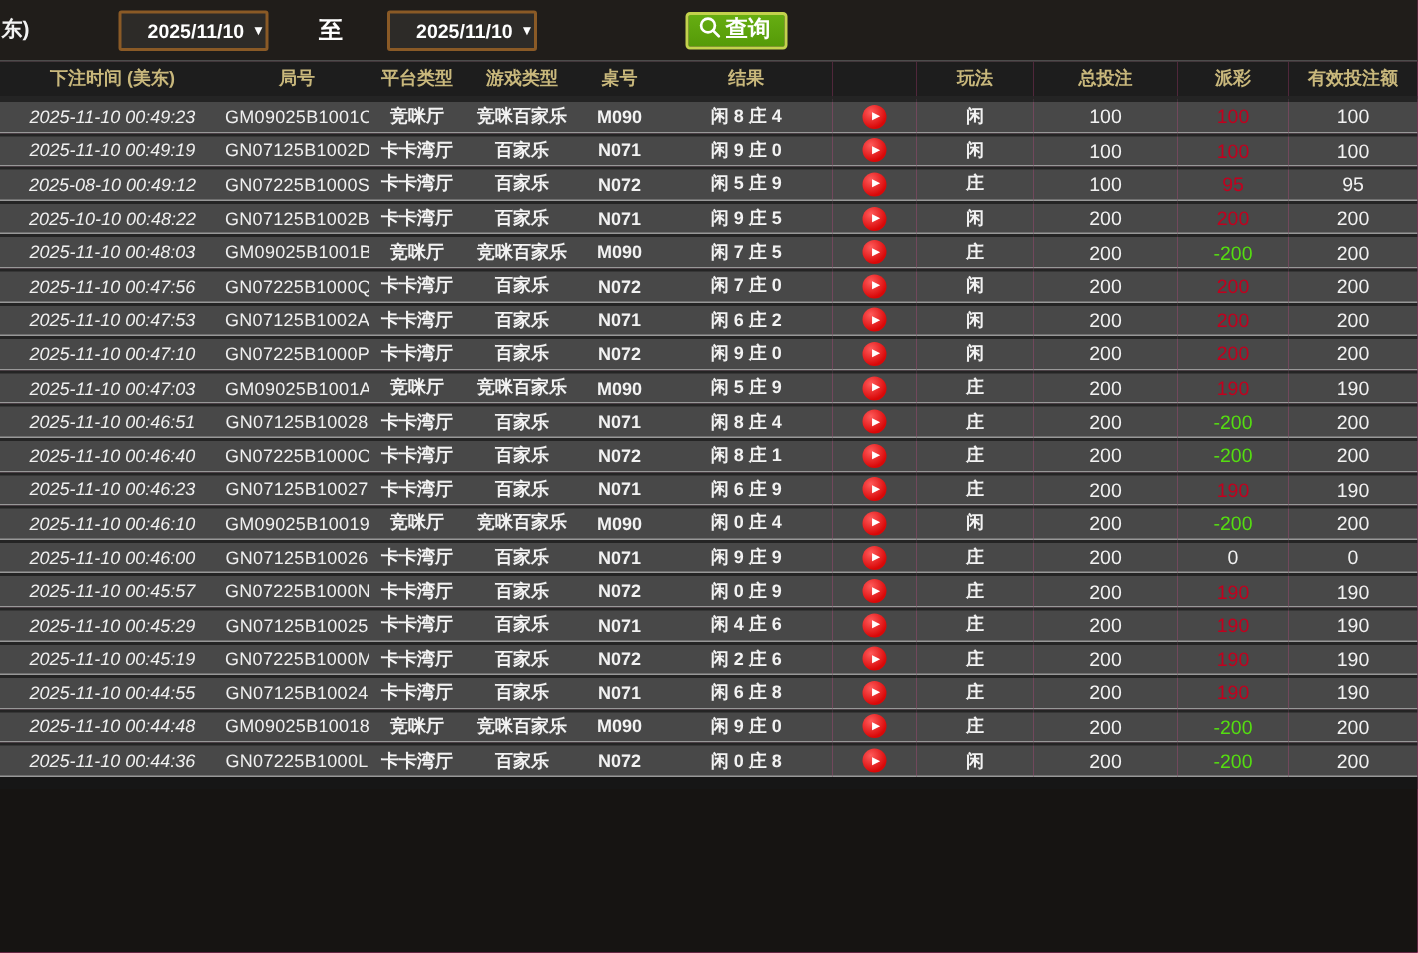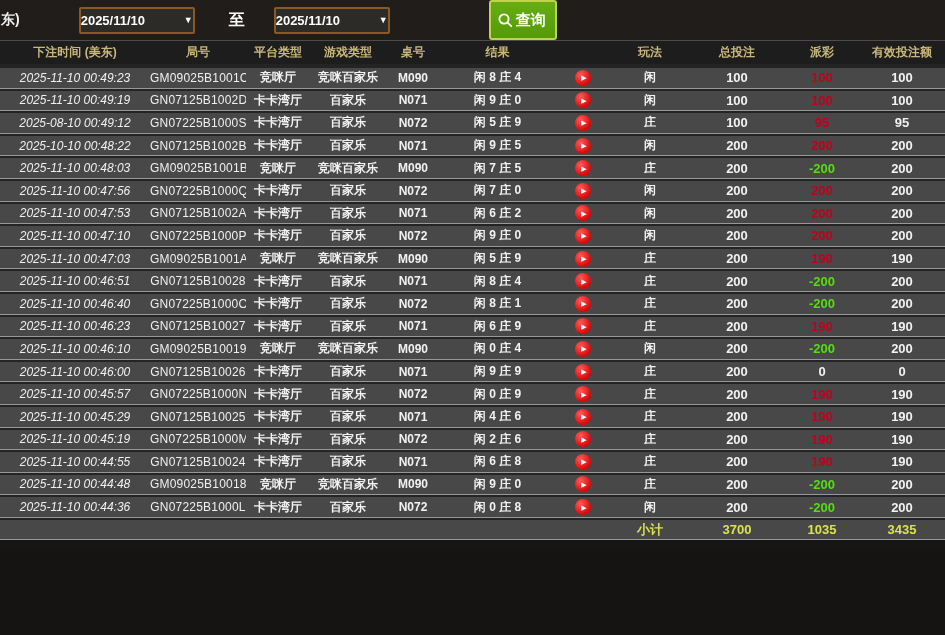--- a/index.html
+++ b/index.html
@@ -11,33 +11,33 @@
   }
   .app { width:945px; height:635px; background:#161412; }
 
   
   .toolbar {
     height:41px; background:#201d1a; display:flex; align-items:center;
     border-bottom:1px solid #4c4c4c; position:relative;
   }
   .partial-label { color:#f2f2f2; font-weight:bold; font-size:14px; margin-left:1px; }
   .date-select {
-    margin-left:59px; width:116px; height:27px; background:#2d2b28;
+    margin-left:59px; width:100px; height:27px; background:#2d2b28;
     border:2px solid #8a5a26; border-radius:2px; color:#fff;
     font-size:13px; font-weight:bold; display:flex; align-items:center;
-    justify-content:space-between; gap:5px; cursor:pointer;
+    justify-content:flex-end; gap:5px; cursor:pointer;
   }
   .date-select.second { margin-left:29px; }
   .chev { font-size:9px; color:#fff; }
   .to-label { color:#fff; font-weight:bold; font-size:16px; margin-left:34px; }
   .query-btn {
-    margin-left:99px; height:40px; padding:0 9px 0 6px;
+    margin-left:99px; height:25px; padding:0 9px 0 6px;
     background:linear-gradient(#66ad12,#559a08);
     border:2px solid #c3d24d; border-radius:3px; color:#fff;
-    font-size:15px; font-weight:bold; display:flex; align-items:center; gap:2px;
+    font-size:15px; font-weight:bold; display:flex; gap:2px;
     cursor:pointer;
   }
   .query-btn svg { display:block; }
 
   
   table {
     width:945px; table-layout:fixed; border-collapse:separate; border-spacing:0;
     background:#ec4899;
   }
   th {
@@ -46,21 +46,21 @@
     overflow:hidden; white-space:nowrap;
   }
   td {
     background:#484848; color:#e9e9e9; font-size:12px; text-align:center;
     height:22.6px; border-bottom:1px solid #989898; border-top:2px solid #242424;
     overflow:hidden; white-space:nowrap;
   }
   td.c-time { color:#f0f0f0; font-weight:400;font-style:italic; }
   td.c-id   { color:#f0f0f0; font-weight:400; letter-spacing:0.2px; }
   td.c-zh   { font-weight:bold; color:#f2f2f2; }
-  td.c-num  { font-weight:bold; font-size:13px; color:#f2f2f2; }
+  td.c-num  { font-weight:normal; font-size:13px; color:#f2f2f2; }
   td.pos  { color:#c2001e; }
   td.neg  { color:#55dd11; }
   td.zero { color:#f2f2f2; }
 
   .play-btn {
     display:inline-flex; width:16px; height:16px; border-radius:50%;
     background:radial-gradient(circle at 35% 30%, #ff5a5a, #d90808 70%);
     color:#fff; font-size:7px; align-items:center; justify-content:center;
     vertical-align:middle; cursor:pointer; line-height:1; padding-left:2px;
   }
@@ -426,24 +426,17 @@
     <td>
       <span class="play-btn">▶</span>
     </td>
     <td class="c-zh">闲</td>
     <td class="c-num">200</td>
     <td class="c-num neg">-200</td>
     <td class="c-num">200</td>
   </tr>
       </tbody>
     <tbody>
-      <tr class="sum-row">
-        <td colspan="7"></td>
-        <td>小计</td>
-        <td>3700</td>
-        <td>1035</td>
-        <td>3435</td>
-      </tr>
     </tbody>
   </table>
 
   <div class="bottom-strip"></div>
 </div>
 
 </body></html>

